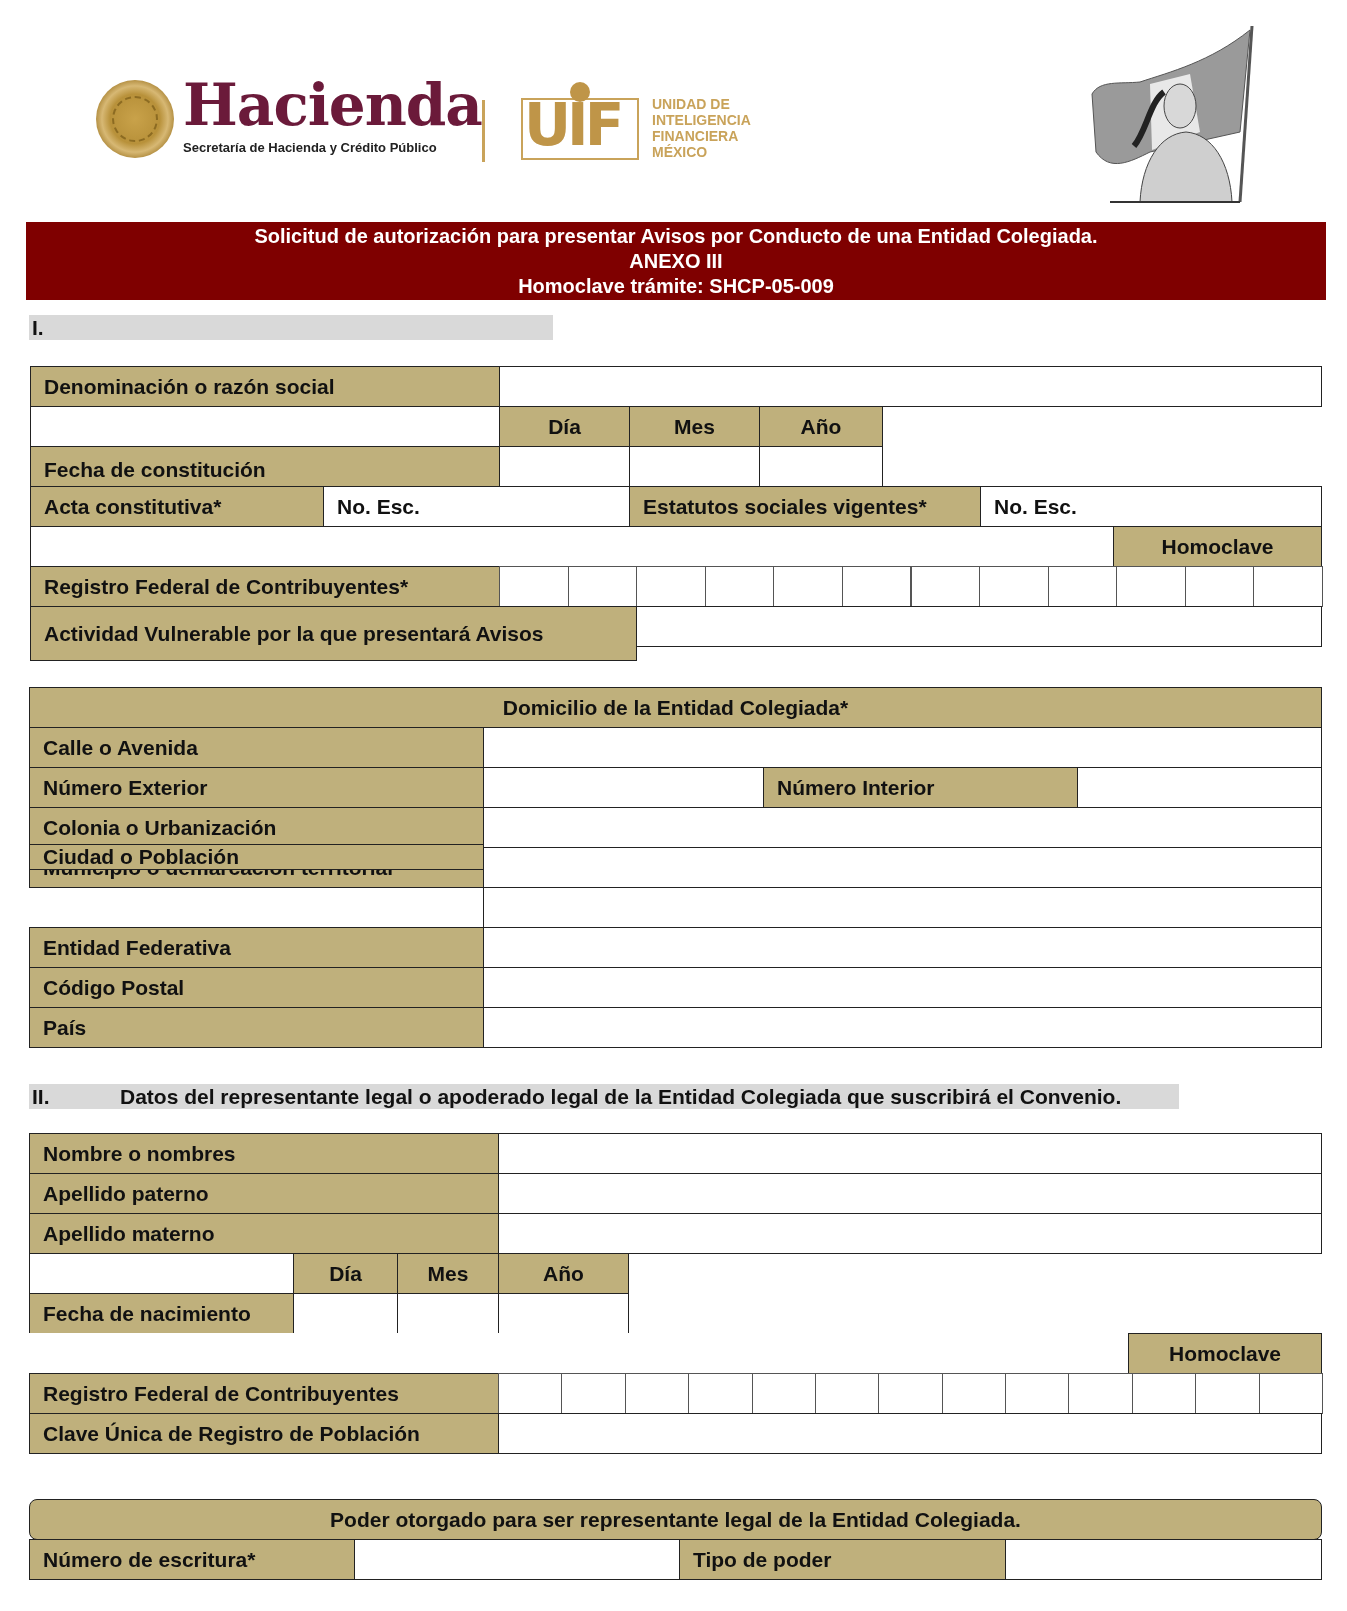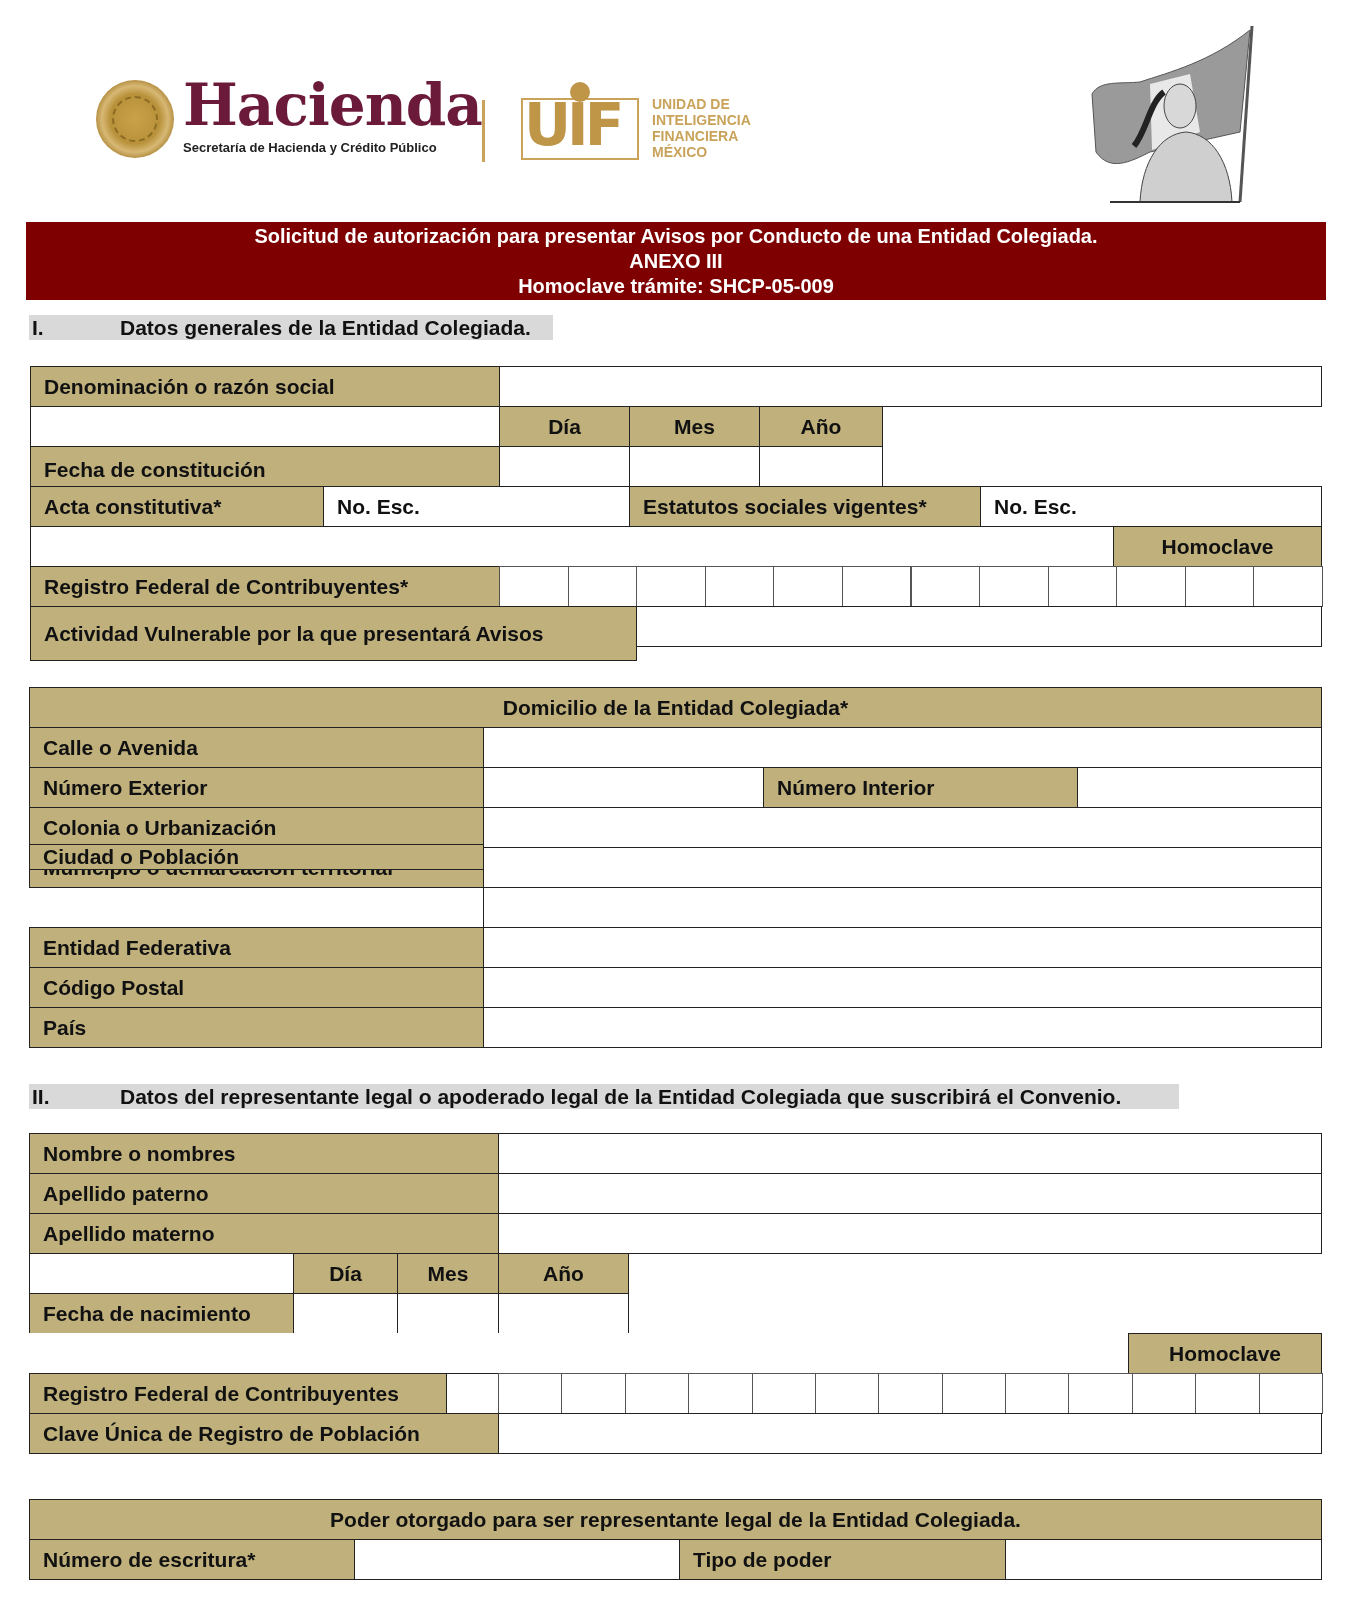--- a/index.html
+++ b/index.html
@@ -64,21 +64,20 @@
 </svg>
 
 <div class="abs banner">
   <div>Solicitud de autorización para presentar Avisos por Conducto de una Entidad Colegiada.</div>
   <div>ANEXO III</div>
   <div>Homoclave trámite: SHCP-05-009</div>
 </div>
 
 <div class="abs section-h" style="left:29px; width:524px;">
   <span class="num">I.</span>
-  <span>Datos generales de la Entidad Colegiada.</span>
 </div>
 
 <div class="cell tan" style="left:30px; top:366px; width:470px; height:41px;">Denominación o razón social</div>
 <div class="cell w" style="left:499px; top:366px; width:823px; height:41px;"></div>
 
 <div class="cell w" style="left:30px; top:406px; width:470px; height:41px;"></div>
 <div class="cell tan c" style="left:499px; top:406px; width:131px; height:41px;">Día</div>
 <div class="cell tan c" style="left:629px; top:406px; width:131px; height:41px;">Mes</div>
 <div class="cell tan c" style="left:759px; top:406px; width:124px; height:41px;">Año</div>
 
@@ -162,37 +161,37 @@
 <div class="cell tan c" style="left:498px; top:1253px; width:131px; height:41px;">Año</div>
 
 <div class="cell tan" style="left:29px; top:1293px; width:265px; height:41px;">Fecha de nacimiento</div>
 <div class="cell w" style="left:293px; top:1293px; width:105px; height:41px;"></div>
 <div class="cell w" style="left:397px; top:1293px; width:102px; height:41px;"></div>
 <div class="cell w" style="left:498px; top:1293px; width:131px; height:41px;"></div>
 
 <div class="cell w" style="left:29px; top:1333px; width:1100px; height:41px; border-left:none; border-top:none;"></div>
 <div class="cell tan c" style="left:1128px; top:1333px; width:194px; height:41px;">Homoclave</div>
 
-<div class="cell tan" style="left:29px; top:1373px; width:418px; height:41px;">Registro Federal de Contribuyentes</div>
+<div class="cell tan" style="left:29px; top:1373px; width:470px; height:41px;">Registro Federal de Contribuyentes</div>
 <div id="rfc2">
     <div class="cell w" style="left: 498px; top: 1373px; width: 64.3846px; height: 41px; border-color: rgb(85, 85, 85);"></div>
     <div class="cell w" style="left: 561.385px; top: 1373px; width: 64.3846px; height: 41px; border-color: rgb(85, 85, 85);"></div>
     <div class="cell w" style="left: 624.769px; top: 1373px; width: 64.3846px; height: 41px; border-color: rgb(85, 85, 85);"></div>
     <div class="cell w" style="left: 688.154px; top: 1373px; width: 64.3846px; height: 41px; border-color: rgb(85, 85, 85);"></div>
     <div class="cell w" style="left: 751.538px; top: 1373px; width: 64.3846px; height: 41px; border-color: rgb(85, 85, 85);"></div>
     <div class="cell w" style="left: 814.923px; top: 1373px; width: 64.3846px; height: 41px; border-color: rgb(85, 85, 85);"></div>
     <div class="cell w" style="left: 878.308px; top: 1373px; width: 64.3846px; height: 41px; border-color: rgb(85, 85, 85);"></div>
     <div class="cell w" style="left: 941.692px; top: 1373px; width: 64.3846px; height: 41px; border-color: rgb(85, 85, 85);"></div>
     <div class="cell w" style="left: 1005.08px; top: 1373px; width: 64.3846px; height: 41px; border-color: rgb(85, 85, 85);"></div>
     <div class="cell w" style="left: 1068.46px; top: 1373px; width: 64.3846px; height: 41px; border-color: rgb(85, 85, 85);"></div>
     <div class="cell w" style="left: 1131.85px; top: 1373px; width: 64.3846px; height: 41px; border-color: rgb(85, 85, 85);"></div>
     <div class="cell w" style="left: 1195.23px; top: 1373px; width: 64.3846px; height: 41px; border-color: rgb(85, 85, 85);"></div>
     <div class="cell w" style="left: 1258.62px; top: 1373px; width: 64.3846px; height: 41px; border-color: rgb(85, 85, 85);"></div>
   </div>
 
 <div class="cell tan" style="left:29px; top:1413px; width:470px; height:41px;">Clave Única de Registro de Población</div>
 <div class="cell w" style="left:498px; top:1413px; width:824px; height:41px;"></div>
 
-<div class="cell tan c" style="left:29px; top:1499px; width:1293px; height:41px;">Poder otorgado para ser  representante legal de la Entidad Colegiada.</div>
+<div class="cell tan c" style="left:29px; top:1499px; width:1293px; height:41px;border-radius:8px;">Poder otorgado para ser  representante legal de la Entidad Colegiada.</div>
 <div class="cell tan" style="left:29px; top:1539px; width:326px; height:41px;">Número de escritura*</div>
 <div class="cell w" style="left:354px; top:1539px; width:326px; height:41px;"></div>
 <div class="cell tan" style="left:679px; top:1539px; width:327px; height:41px;">Tipo de poder</div>
 <div class="cell w" style="left:1005px; top:1539px; width:317px; height:41px;"></div>
 
 </body></html>

